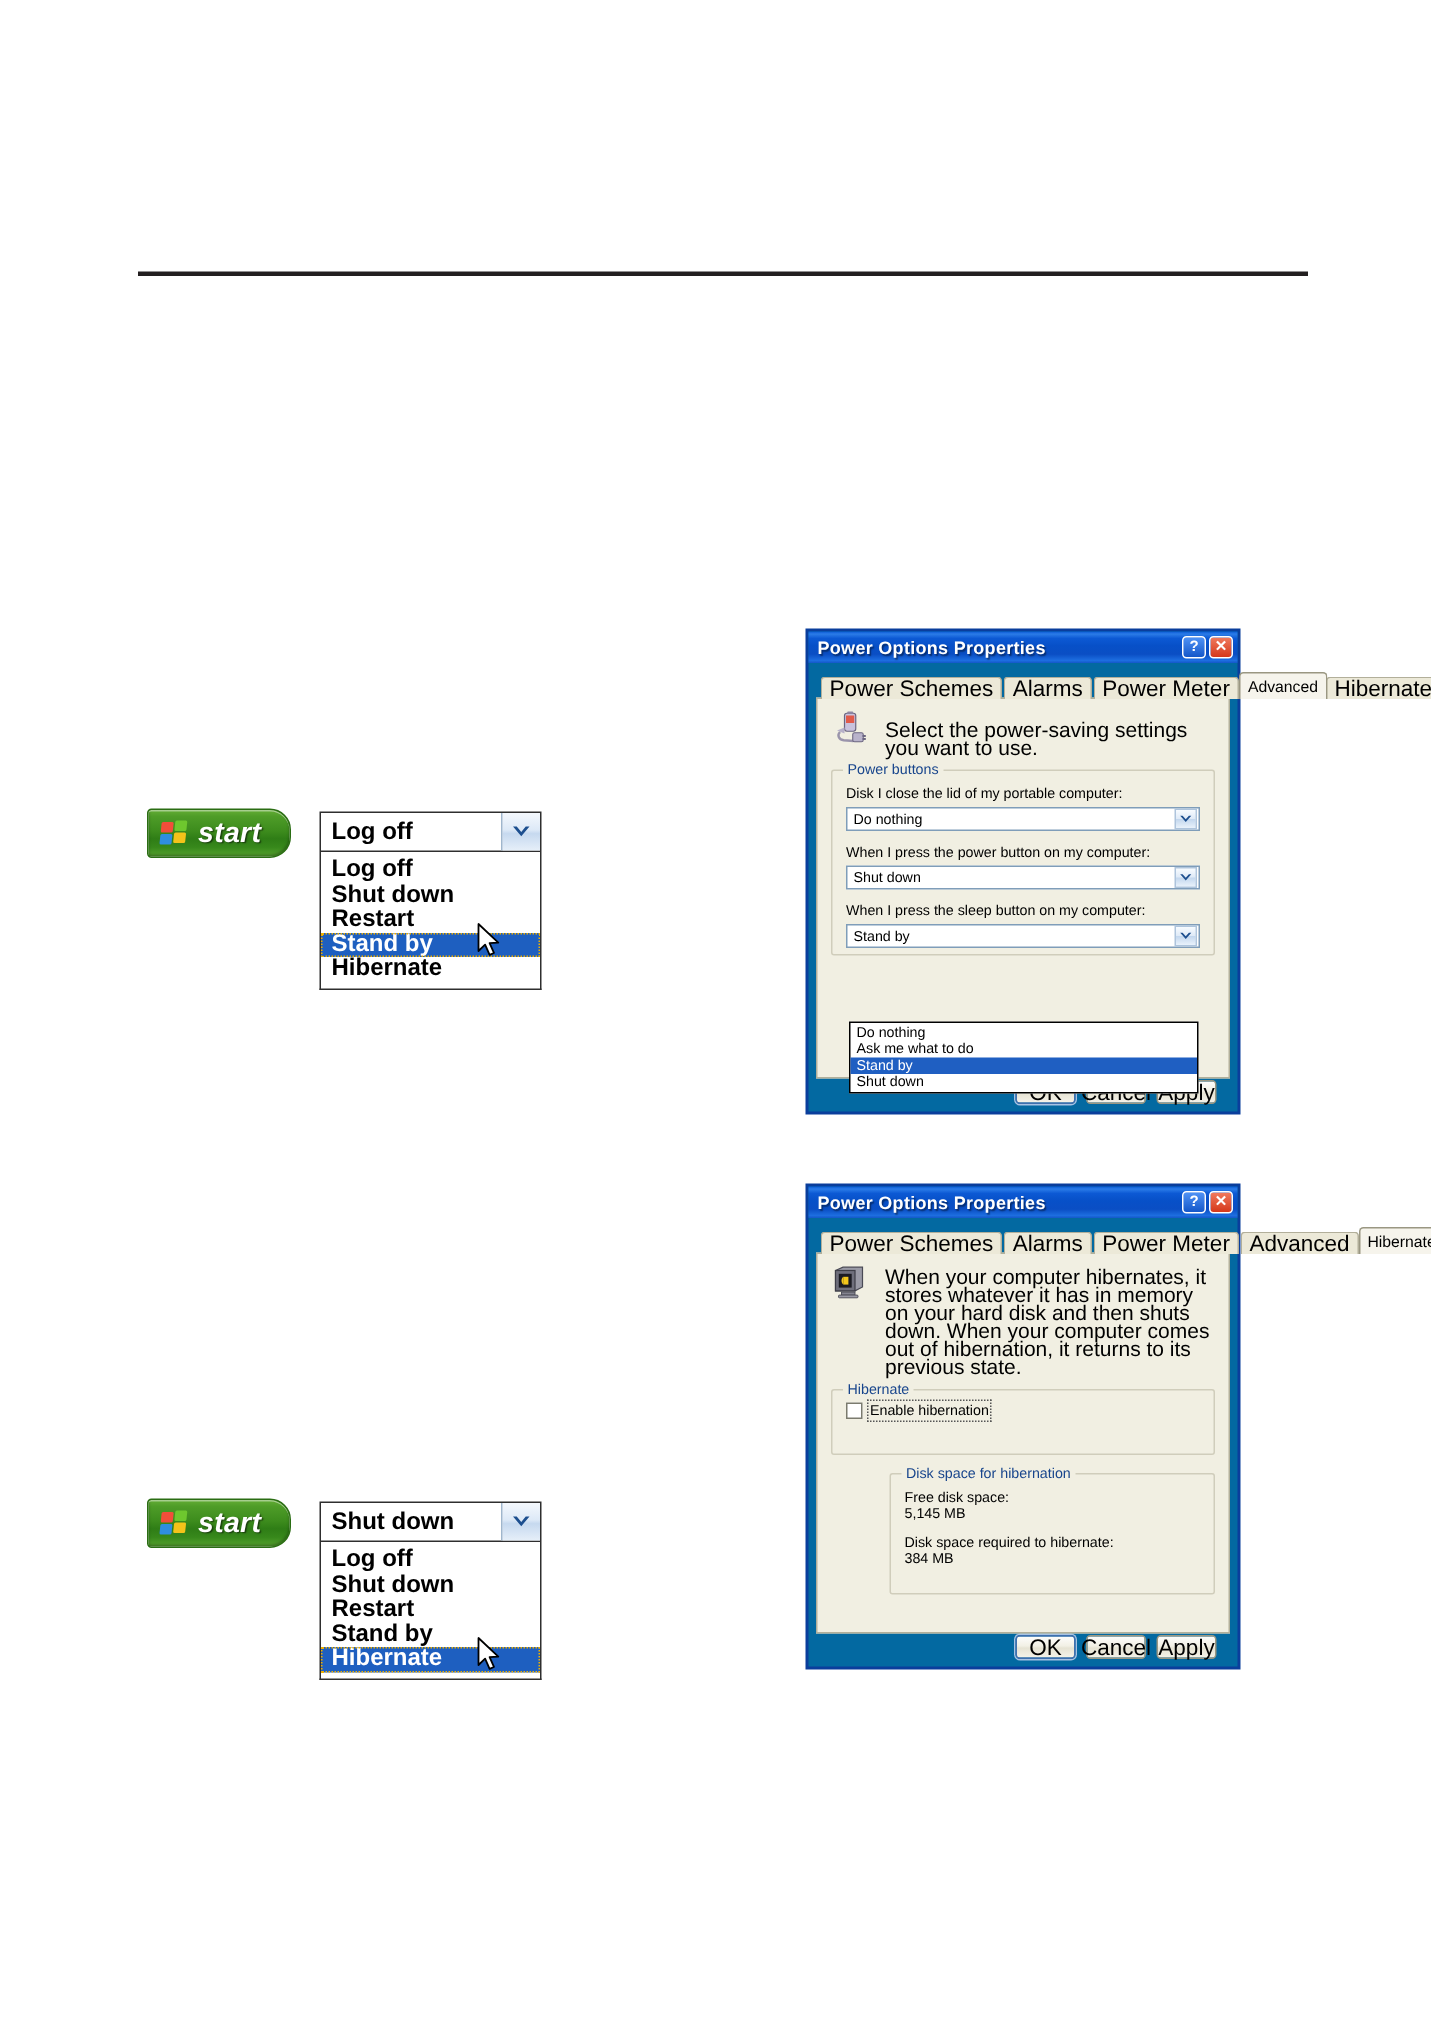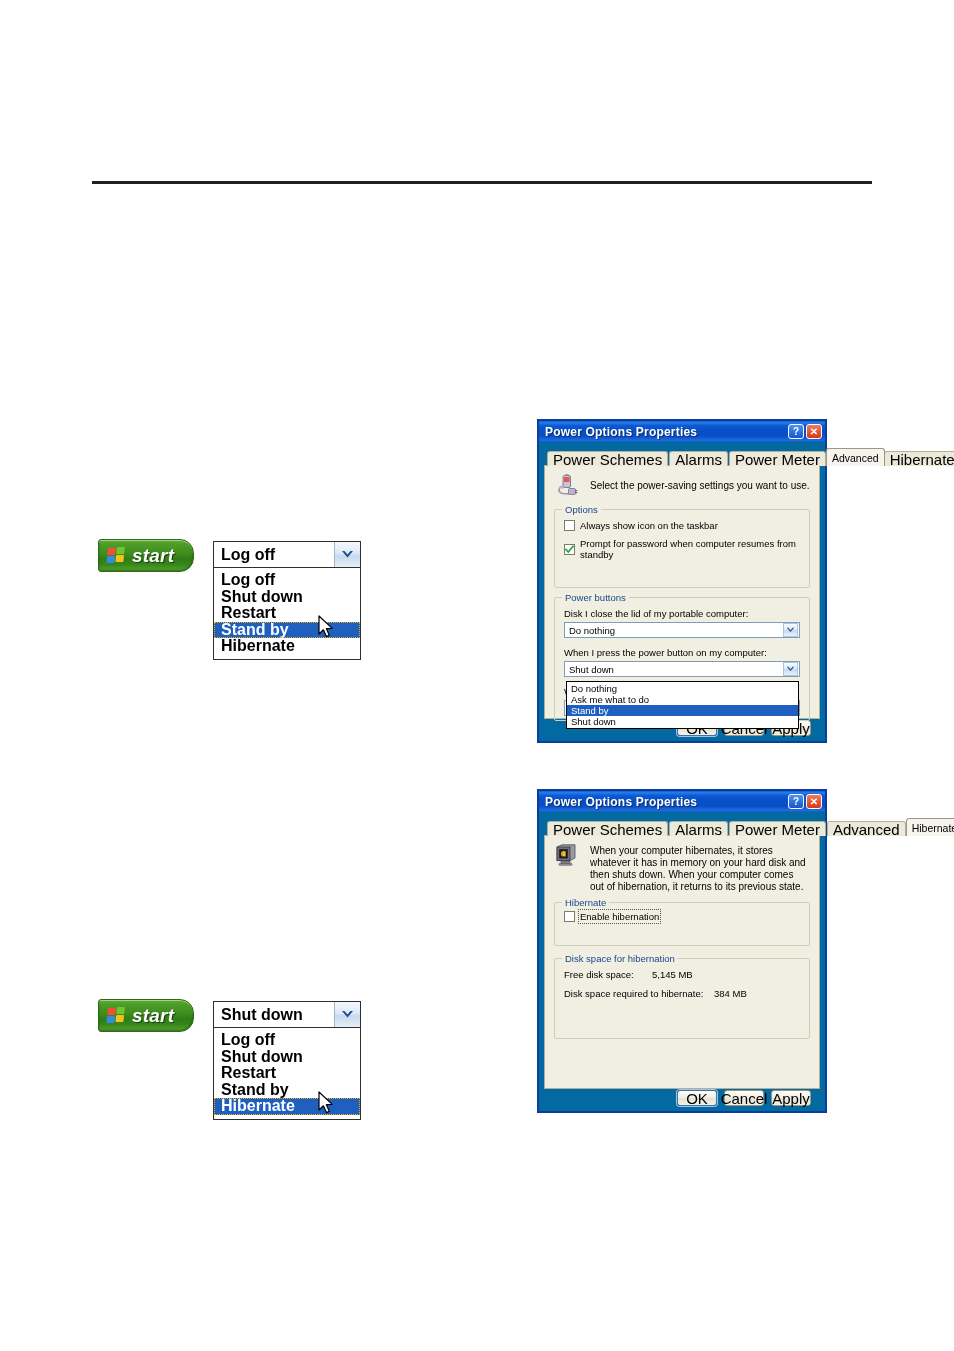--- a/index.html
+++ b/index.html
@@ -217,21 +217,21 @@
     box-sizing: border-box;
   }
 
   
   .intro-row {
     display: flex;
     align-items: flex-start;
     margin-bottom: 9px;
   }
   .intro-text {
-    font-size: 10px;
+    font-size: 14px;
     color: #000;
     line-height: 12px;
     padding-left: 12px;
     padding-top: 6px;
   }
   .intro-text.multiline { padding-top: 1px; }
 
   
   .groupbox {
     border: 1px solid #d0cdbb;
@@ -329,20 +329,21 @@
   .combo-listbox .opt.selected {
     background: #1f5fc2;
     color: #ffffff;
   }
 
   .info-row {
     font-size: 9.5px;
     color: #000;
     margin-bottom: 8px;
     display: flex;
+    flex-direction: column;
   }
   .info-row .ir-label { display: inline-block; }
   .info-row .ir-value { display: inline-block; }
 
   
   .dlg-buttons {
     display: flex;
     justify-content: flex-end;
     gap: 7px;
     padding: 6px 9px 7px 0;
@@ -467,37 +468,20 @@
             <path d="M4 13 L9 11 L9 15 Z" fill="#b7b1c9"></path>
             <path d="M6 14 C4 16, 5 19, 8.5 19.5 L15 20" stroke="#9a94ab" stroke-width="1.6" fill="none"></path>
             <rect x="14.5" y="14.5" width="7" height="6" rx="1.2" fill="#b9b3cb" stroke="#6b6580" stroke-width=".7"></rect>
             <rect x="21" y="16" width="2.2" height="1.3" fill="#6b6580"></rect>
             <rect x="21" y="18" width="2.2" height="1.3" fill="#6b6580"></rect>
           </svg>
         </span>
         <span class="intro-text">Select the power-saving settings you want to use.</span>
       </div>
 
-      <div class="groupbox" style="height:58px;">
-        <span class="gb-title">Options</span>
-
-        <div class="chk-row">
-          <span class="chk-box"></span>
-          <span class="chk-label">Always show icon on the taskbar</span>
-        </div>
-
-        <div class="chk-row">
-          <span class="chk-box checked">
-            <svg width="9" height="9" viewBox="0 0 9 9">
-              <path d="M1 4.6 L3.3 7 L8 1.4" stroke="#2aa33c" stroke-width="1.8" fill="none" stroke-linecap="square"></path>
-            </svg>
-          </span>
-          <span class="chk-label">Prompt for password when computer resumes from standby</span>
-        </div>
-      </div>
 
       <div class="groupbox" style="padding-bottom:4px;">
         <span class="gb-title">Power buttons</span>
 
         <div class="field-label">Disk I close the lid of my portable computer:</div>
         <div class="combo">
           <span class="combo-text">Do nothing</span>
           <span class="combo-arrow">
             <svg width="9" height="6" viewBox="0 0 9 6">
                 <path d="M.8.8 L4.5 5 L8.2 .8 L6.6 .8 L4.5 3.2 L2.4 .8 Z" fill="#1d4f8f"></path>
@@ -582,21 +566,21 @@
       </div>
 
       <div class="groupbox" style="height:25px; padding-top:8px; margin-bottom:12px;">
         <span class="gb-title">Hibernate</span>
         <div class="chk-row">
           <span class="chk-box"></span>
           <span class="chk-label focus">Enable hibernation</span>
         </div>
       </div>
 
-      <div class="groupbox" style="height:60px;">
+      <div class="groupbox" style="height:60px;margin-left:39px;">
         <span class="gb-title">Disk space for hibernation</span>
 
         <div class="info-row">
           <span class="ir-label" style="width:88px;">Free disk space:</span>
           <span class="ir-value">5,145 MB</span>
         </div>
 
         <div class="info-row">
           <span class="ir-label" style="width:150px;">Disk space required to hibernate:</span>
           <span class="ir-value">384 MB</span>

